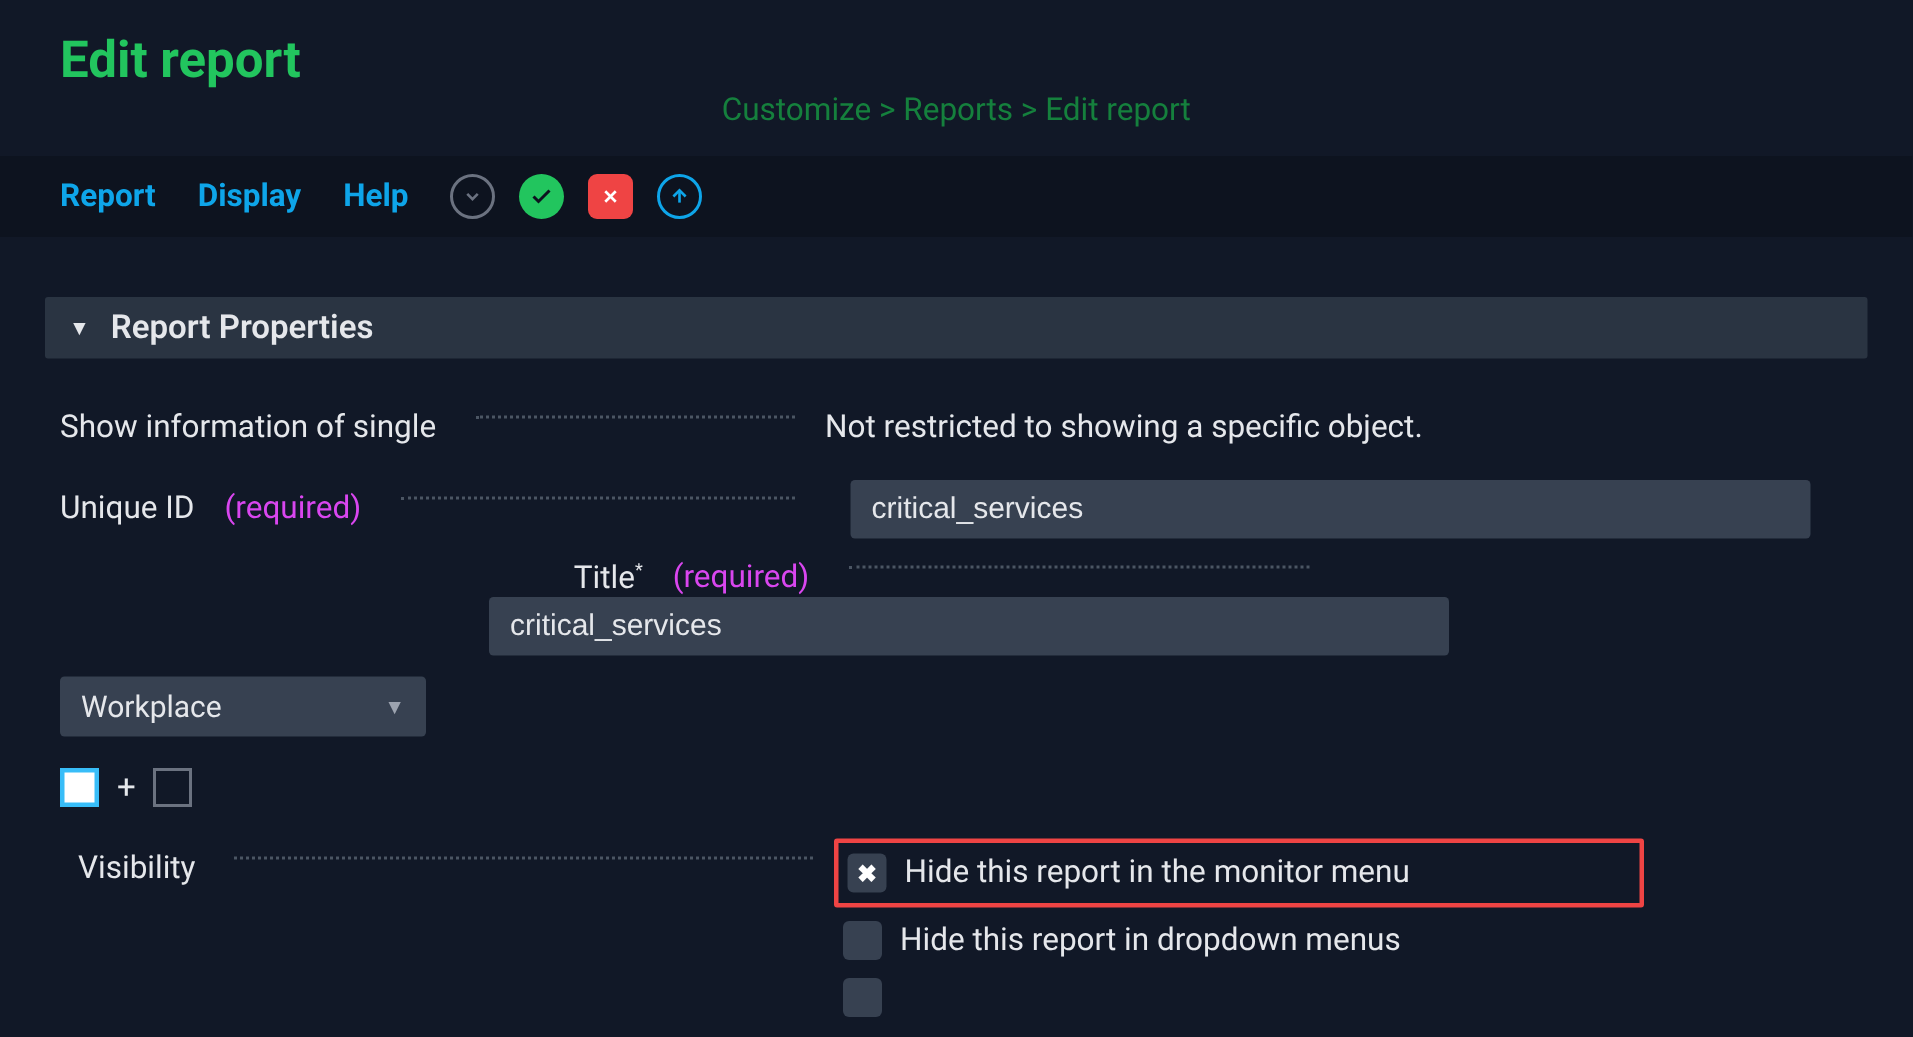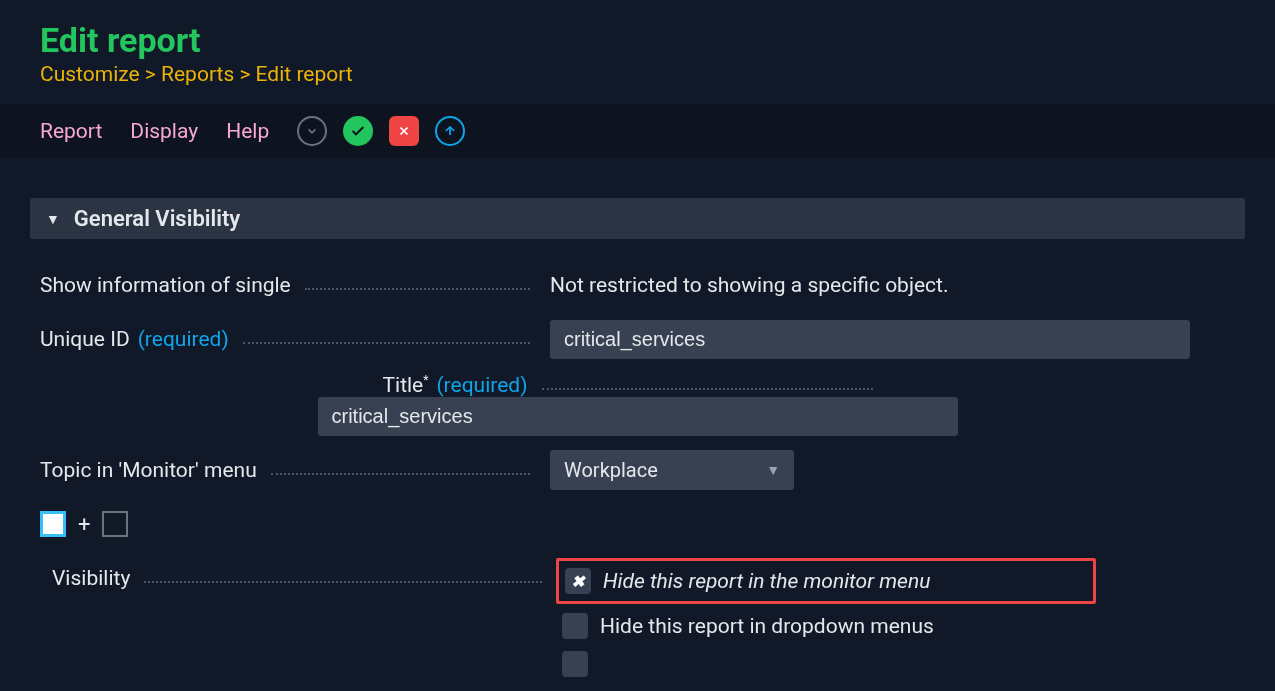--- a/index.html
+++ b/index.html
@@ -15,35 +15,36 @@
   .main {
     padding: 20px 0 0 0;
   }
   .page-title {
     font-size: 34px;
     font-weight: 700;
     color: #22c55e;
     padding: 0 40px 2px 40px;
   }
   .breadcrumb {
-    color: #eab308;
+    color: #15803d;
     padding: 0 40px 18px 40px;
     font-size: 21px;
+    text-align: center;
   }
   .toolbar {
     background: #0d131f;
     padding: 12px 40px;
     display: flex;
     align-items: center;
     gap: 28px;
     margin-bottom: 40px;
   }
   .toolbar-menu {
-    color: #f9a8d4;
-    font-weight: 400;
+    color: #0ea5e9;
+    font-weight: 700;
     font-size: 21px;
     cursor: pointer;
   }
   .toolbar-icons {
     display: flex;
     align-items: center;
     gap: 16px;
   }
   .tb-icon {
     width: 30px;
@@ -97,31 +98,31 @@
   }
   .row {
     display: flex;
     align-items: center;
     margin-bottom: 14px;
     min-height: 40px;
   }
   .label-col {
     width: 510px;
     display: flex;
-    align-items: center;
-    gap: 8px;
+    align-items: flex-start;
+    gap: 20px;
     min-width: 0;
   }
   .label-text {
     color: #e5e7eb;
     white-space: nowrap;
     font-size: 21px;
   }
   .required {
-    color: #0ea5e9;
+    color: #d946ef;
     white-space: nowrap;
     font-size: 21px;
   }
   .sup { font-size: 12px; vertical-align: super; color: #e5e7eb;}
   .dots {
     flex: 1;
     height: 1px;
     border-bottom: 2px dotted #4b5563;
     margin-left: 6px;
     margin-right: 20px;
@@ -138,20 +139,21 @@
     font-size: 21px;
   }
   .text-input {
     background: #374151;
     border: none;
     color: #e5e7eb;
     font-size: 20px;
     padding: 8px 14px;
     border-radius: 3px;
     width: 640px;
+    margin-left: 17px;
   }
   .select {
     background: #374151;
     color: #e5e7eb;
     padding: 8px 14px;
     border-radius: 3px;
     width: 244px;
     display: flex;
     align-items: center;
     justify-content: space-between;
@@ -204,21 +206,20 @@
   .cb-label {
     color: #e5e7eb;
     font-size: 21px;
   }
   .highlight-box {
     border: 3px solid #ef4444;
     padding: 4px 6px;
     border-radius: 2px;
     margin-left: -6px;
     width: 540px;
-    font-style: italic;
   }
   .vis-col {
     display: flex;
     flex-direction: column;
     gap: 6px;
   }
   .row.top-align { align-items: flex-start; margin-left: 12px; }
   .row.top-align .label-col { padding-top: 8px; }
 </style>
 </head>
@@ -254,21 +255,21 @@
             <line x1="12" y1="19" x2="12" y2="5"></line>
             <polyline points="5 12 12 5 19 12"></polyline>
           </svg>
       </div>
     </div>
   </div>
 
   <div class="panel">
     <div class="panel-header">
       <span class="tri">▼</span>
-      <span>General Visibility</span>
+      <span>Report Properties</span>
     </div>
     <div class="panel-body">
 
       <div class="row">
         <div class="label-col">
           <span class="label-text">Show information of single</span>
           <span class="dots"></span>
         </div>
         <div class="value-col">
           <span class="static-text">Not restricted to showing a specific object.</span>
@@ -291,24 +292,20 @@
           <span class="label-text"><span>Title</span><span class="sup">*</span></span>
           <span class="required">(required)</span>
           <span class="dots"></span>
         </div>
         <div class="value-col">
           <input class="text-input" value="critical_services" style="">
         </div>
       </div>
 
       <div class="row" style="margin-top:10px;">
-        <div class="label-col">
-          <span class="label-text">Topic in 'Monitor' menu</span>
-          <span class="dots"></span>
-        </div>
         <div class="value-col">
           <div class="select">
             <span>Workplace</span>
             <span class="sel-arrow">▼</span>
           </div>
         </div>
       </div>
 
       <div class="row" style="margin-top:10px;">
         <div class="value-col">

